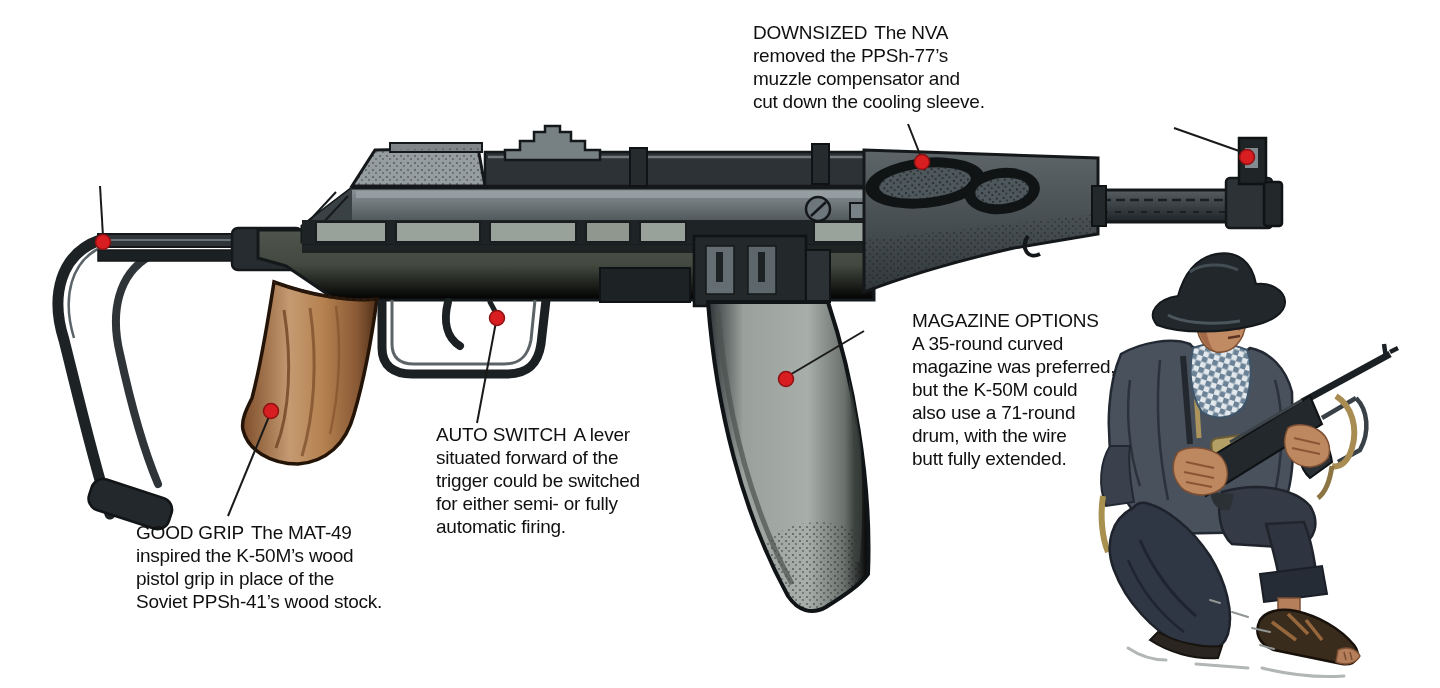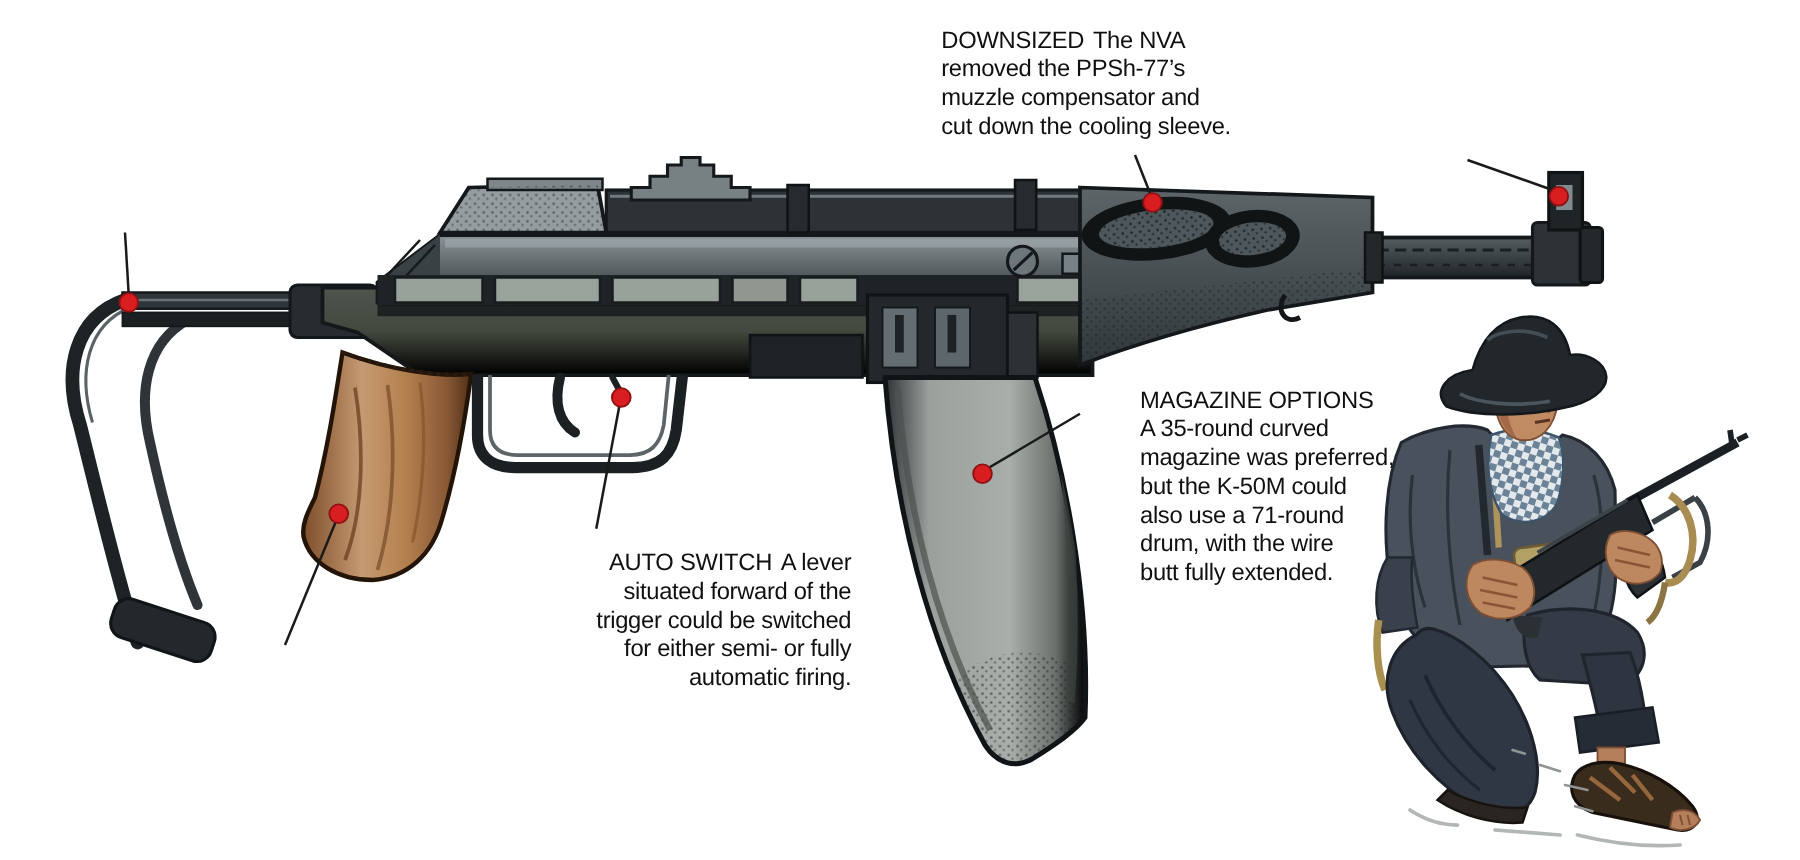--- a/index.html
+++ b/index.html
@@ -258,32 +258,38 @@
 
 
   <div class="callout" style="left:753px;top:21px;width:245px;">
     <span class="lbl">DOWNSIZED</span><span class="txt">The NVA
 removed the PPSh-77’s
 muzzle compensator and
 cut down the cooling sleeve.</span>
   </div>
 
 
-  <div class="callout" style="left:436px;top:439px;width:245px;text-align:right;">
+  <div class="callout" style="left:436px;top:423px;width:245px;">
     <span class="lbl">AUTO SWITCH</span><span class="txt">A lever
 situated forward of the
 trigger could be switched
 for either semi- or fully
 automatic firing.</span>
   </div>
 
   <div class="callout" style="left:912px;top:309px;width:235px;">
     <span class="lbl">MAGAZINE OPTIONS</span><span class="txt">
 A 35-round curved
 magazine was preferred,
 but the K-50M could
 also use a 71-round
 drum, with the wire
 butt fully extended.</span>
   </div>
 
+  <div class="callout" style="left:136px;top:521px;width:295px;">
+    <span class="lbl">GOOD GRIP</span><span class="txt">The MAT-49
+inspired the K-50M’s wood
+pistol grip in place of the
+Soviet PPSh-41’s wood stock.</span>
+  </div>
 
 </div>
 
 </body></html>

